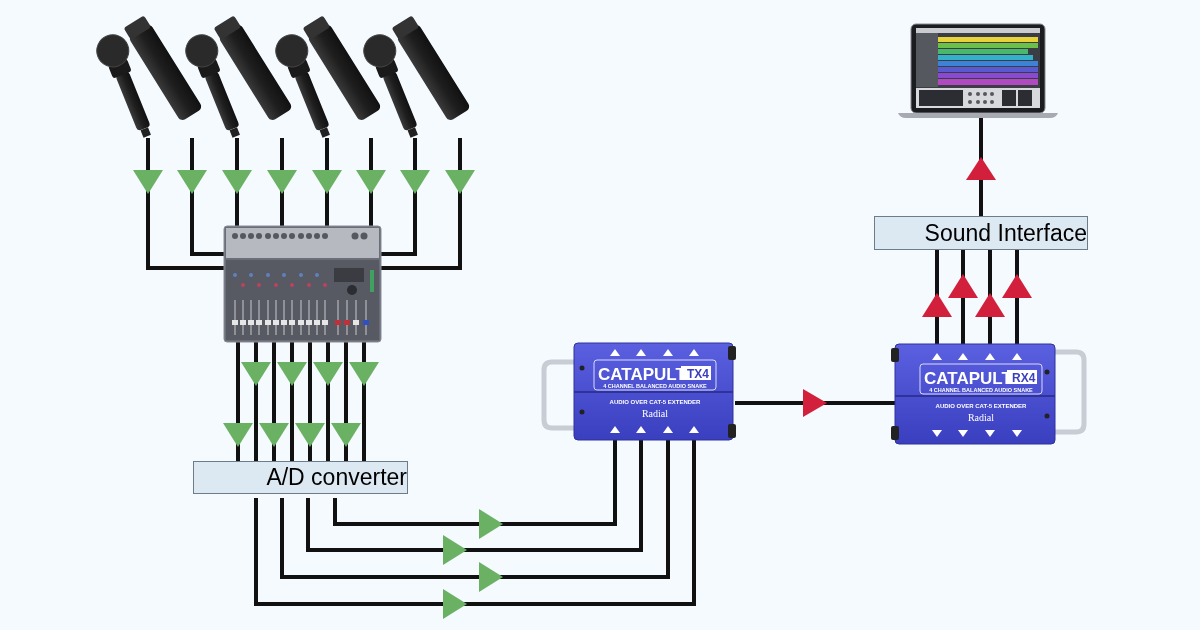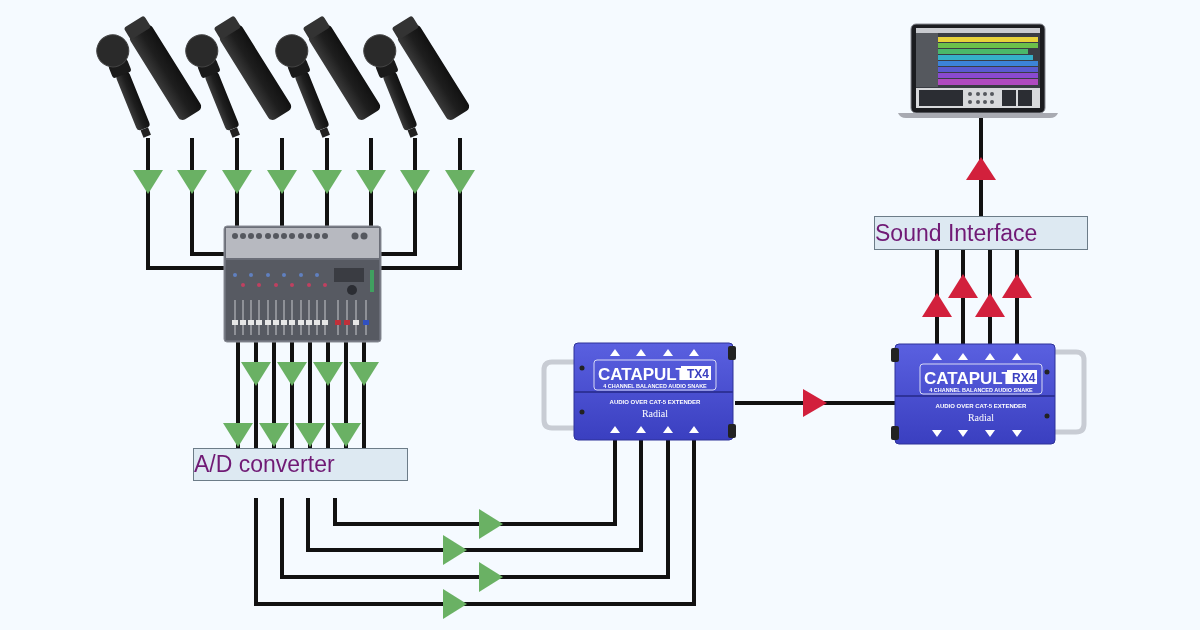--- a/index.html
+++ b/index.html
@@ -1,19 +1,19 @@
 <!DOCTYPE html>
 <html><head>
 <meta charset="utf-8">
 <style>
   html, body { margin:0; padding:0; }
   body { width:1200px; height:630px; background:#f5faff; overflow:hidden; position:relative; font-family:"Liberation Sans", sans-serif; }
   #stage { position:absolute; left:0; top:0; width:1200px; height:630px; }
-  .label-box { position:absolute; background:#dde9f2; border:1px solid #6c7c88; color:#701a75; text-align:left; box-sizing:border-box; font-family:"Liberation Sans", sans-serif; }
-  #ad-box { left:193px; top:448px; width:215px; height:33px; font-size:23px; line-height:31px; }
+  .label-box { position:absolute; background:#dde9f2; border:1px solid #6c7c88; color:#000000; text-align:right; box-sizing:border-box; font-family:"Liberation Sans", sans-serif; }
+  #ad-box { left:193px; top:461px; width:215px; height:33px; font-size:23px; line-height:31px; }
   #si-box { left:874px; top:216px; width:214px; height:34px; font-size:23px; line-height:32px; }
 </style>
 </head>
 <body>
 
 <svg id="stage" width="1200" height="630" viewBox="0 0 1200 630" xmlns="http://www.w3.org/2000/svg">
   <defs>
     <linearGradient id="micGrad" x1="0" y1="0" x2="1" y2="0">
       <stop offset="0" stop-color="#3a3a3a"></stop>
         <stop offset="0.5" stop-color="#1e1e1e"></stop>

